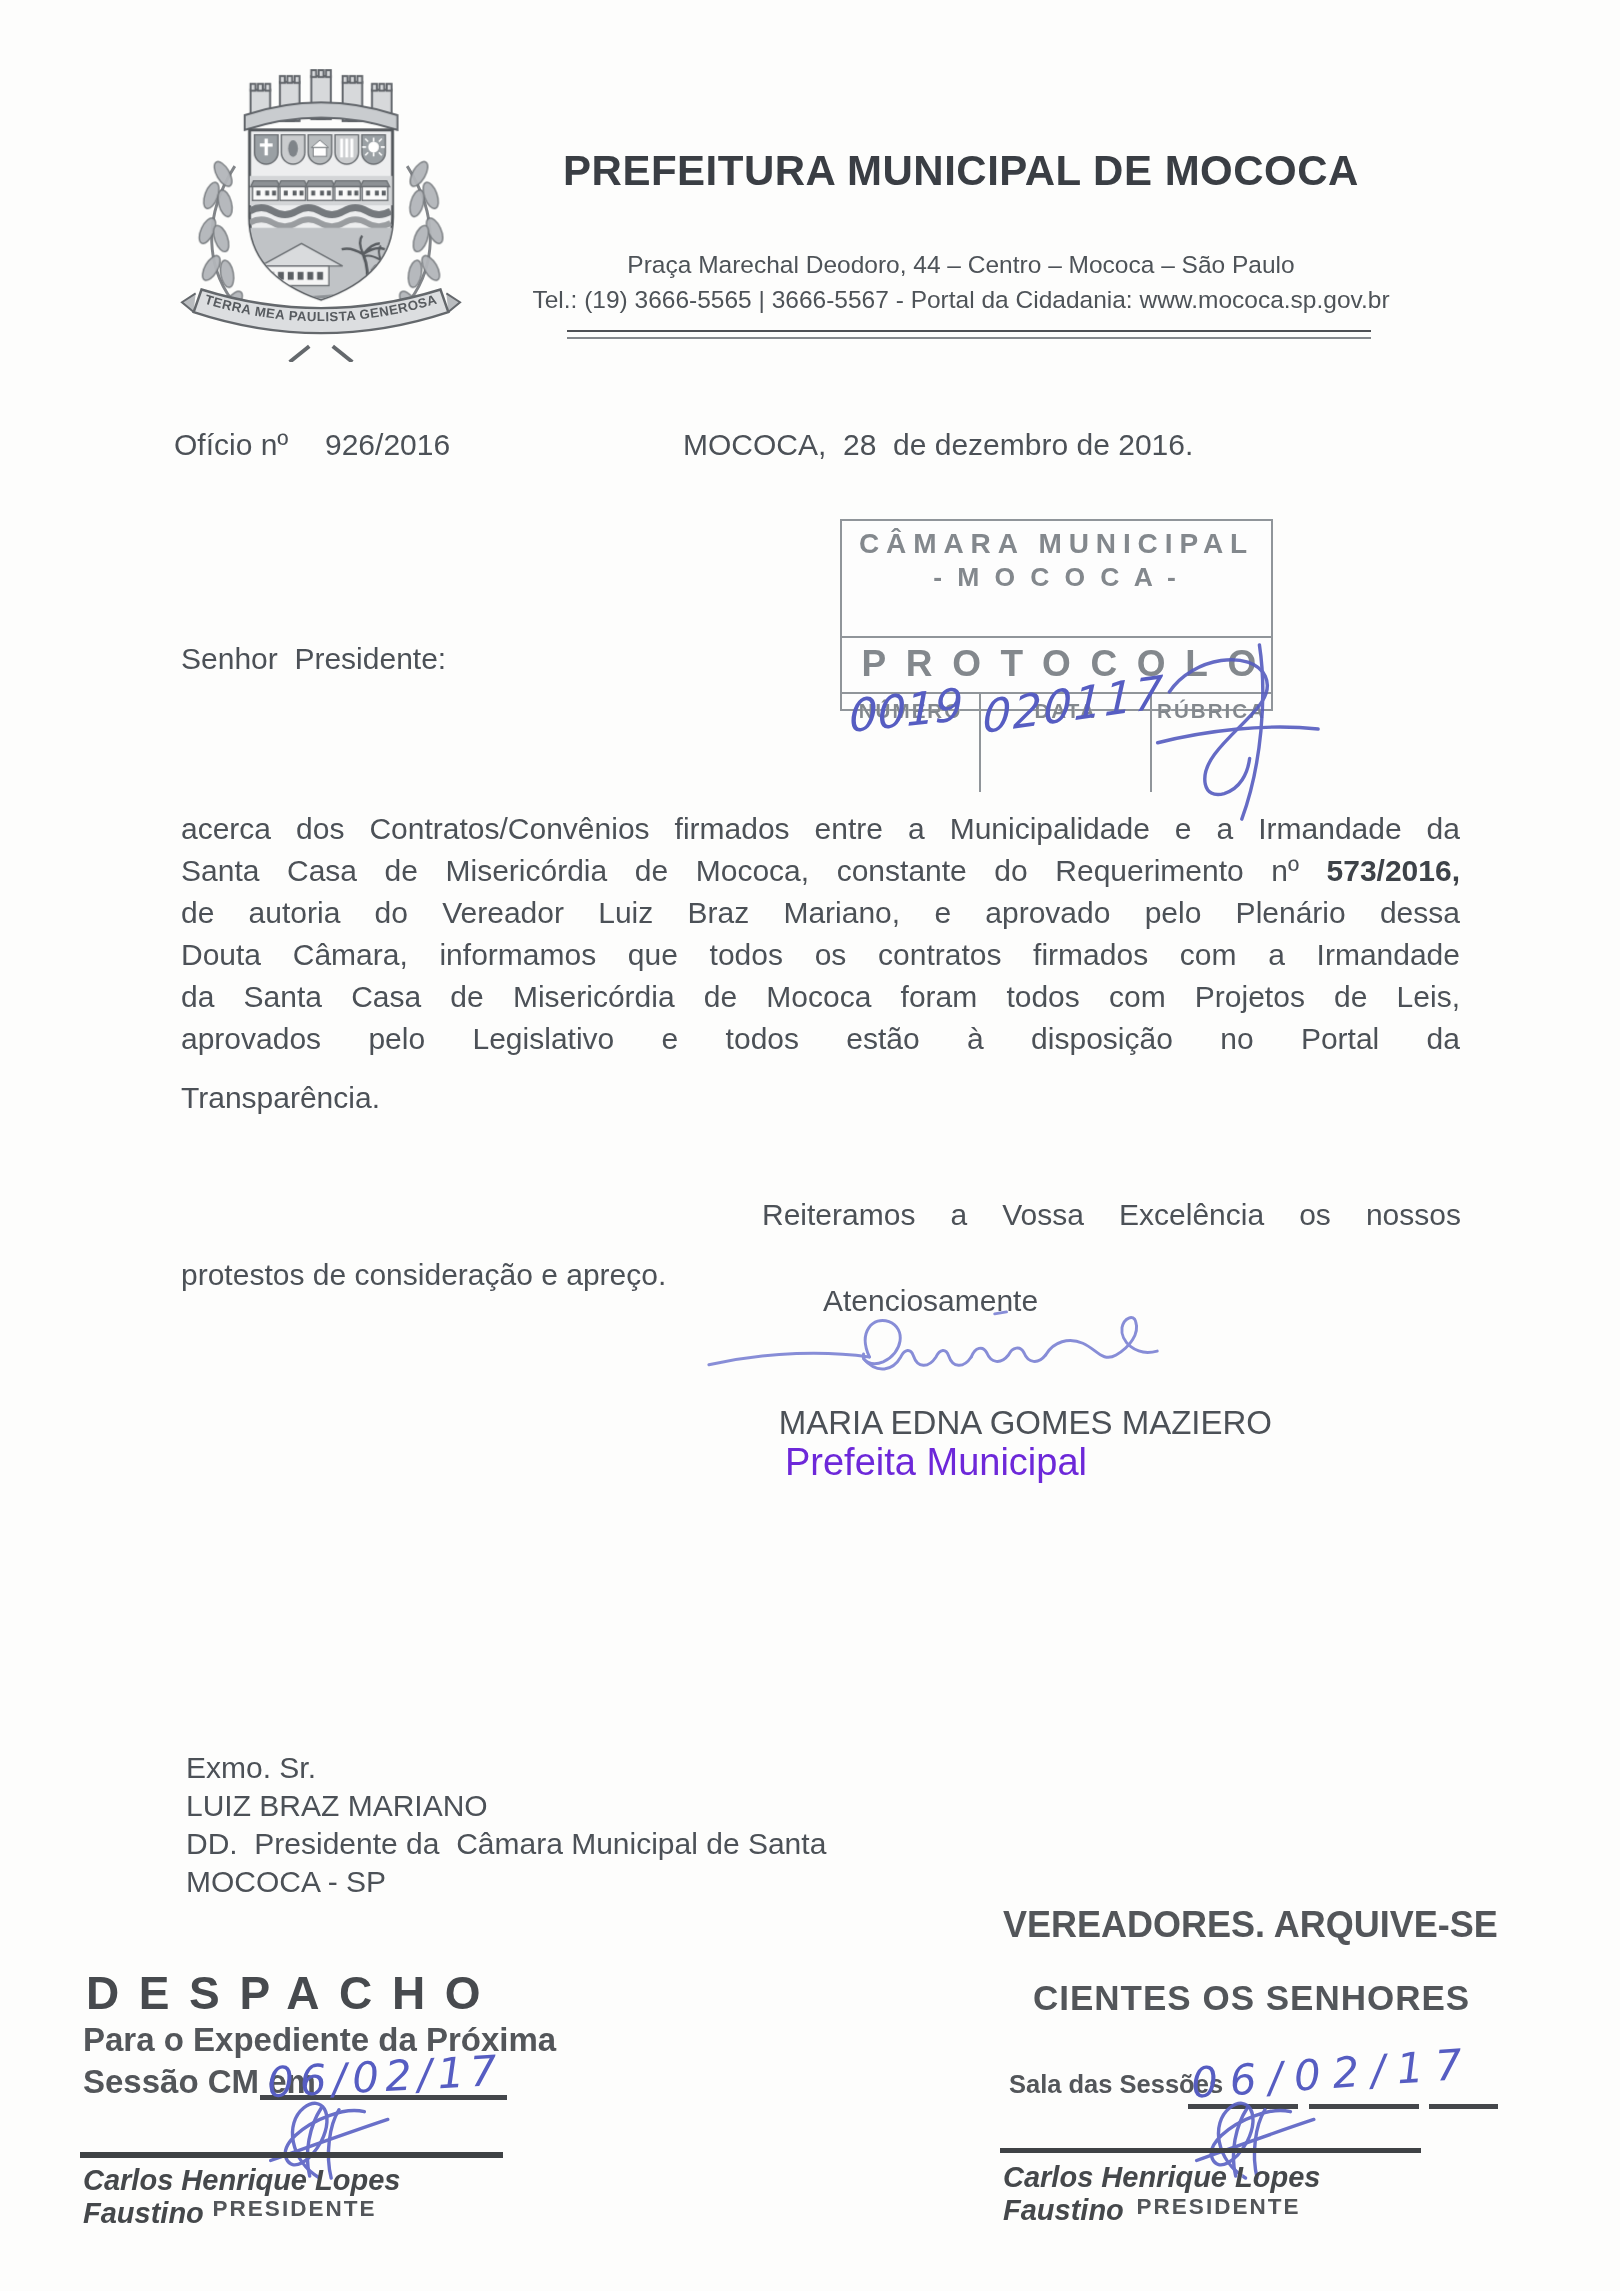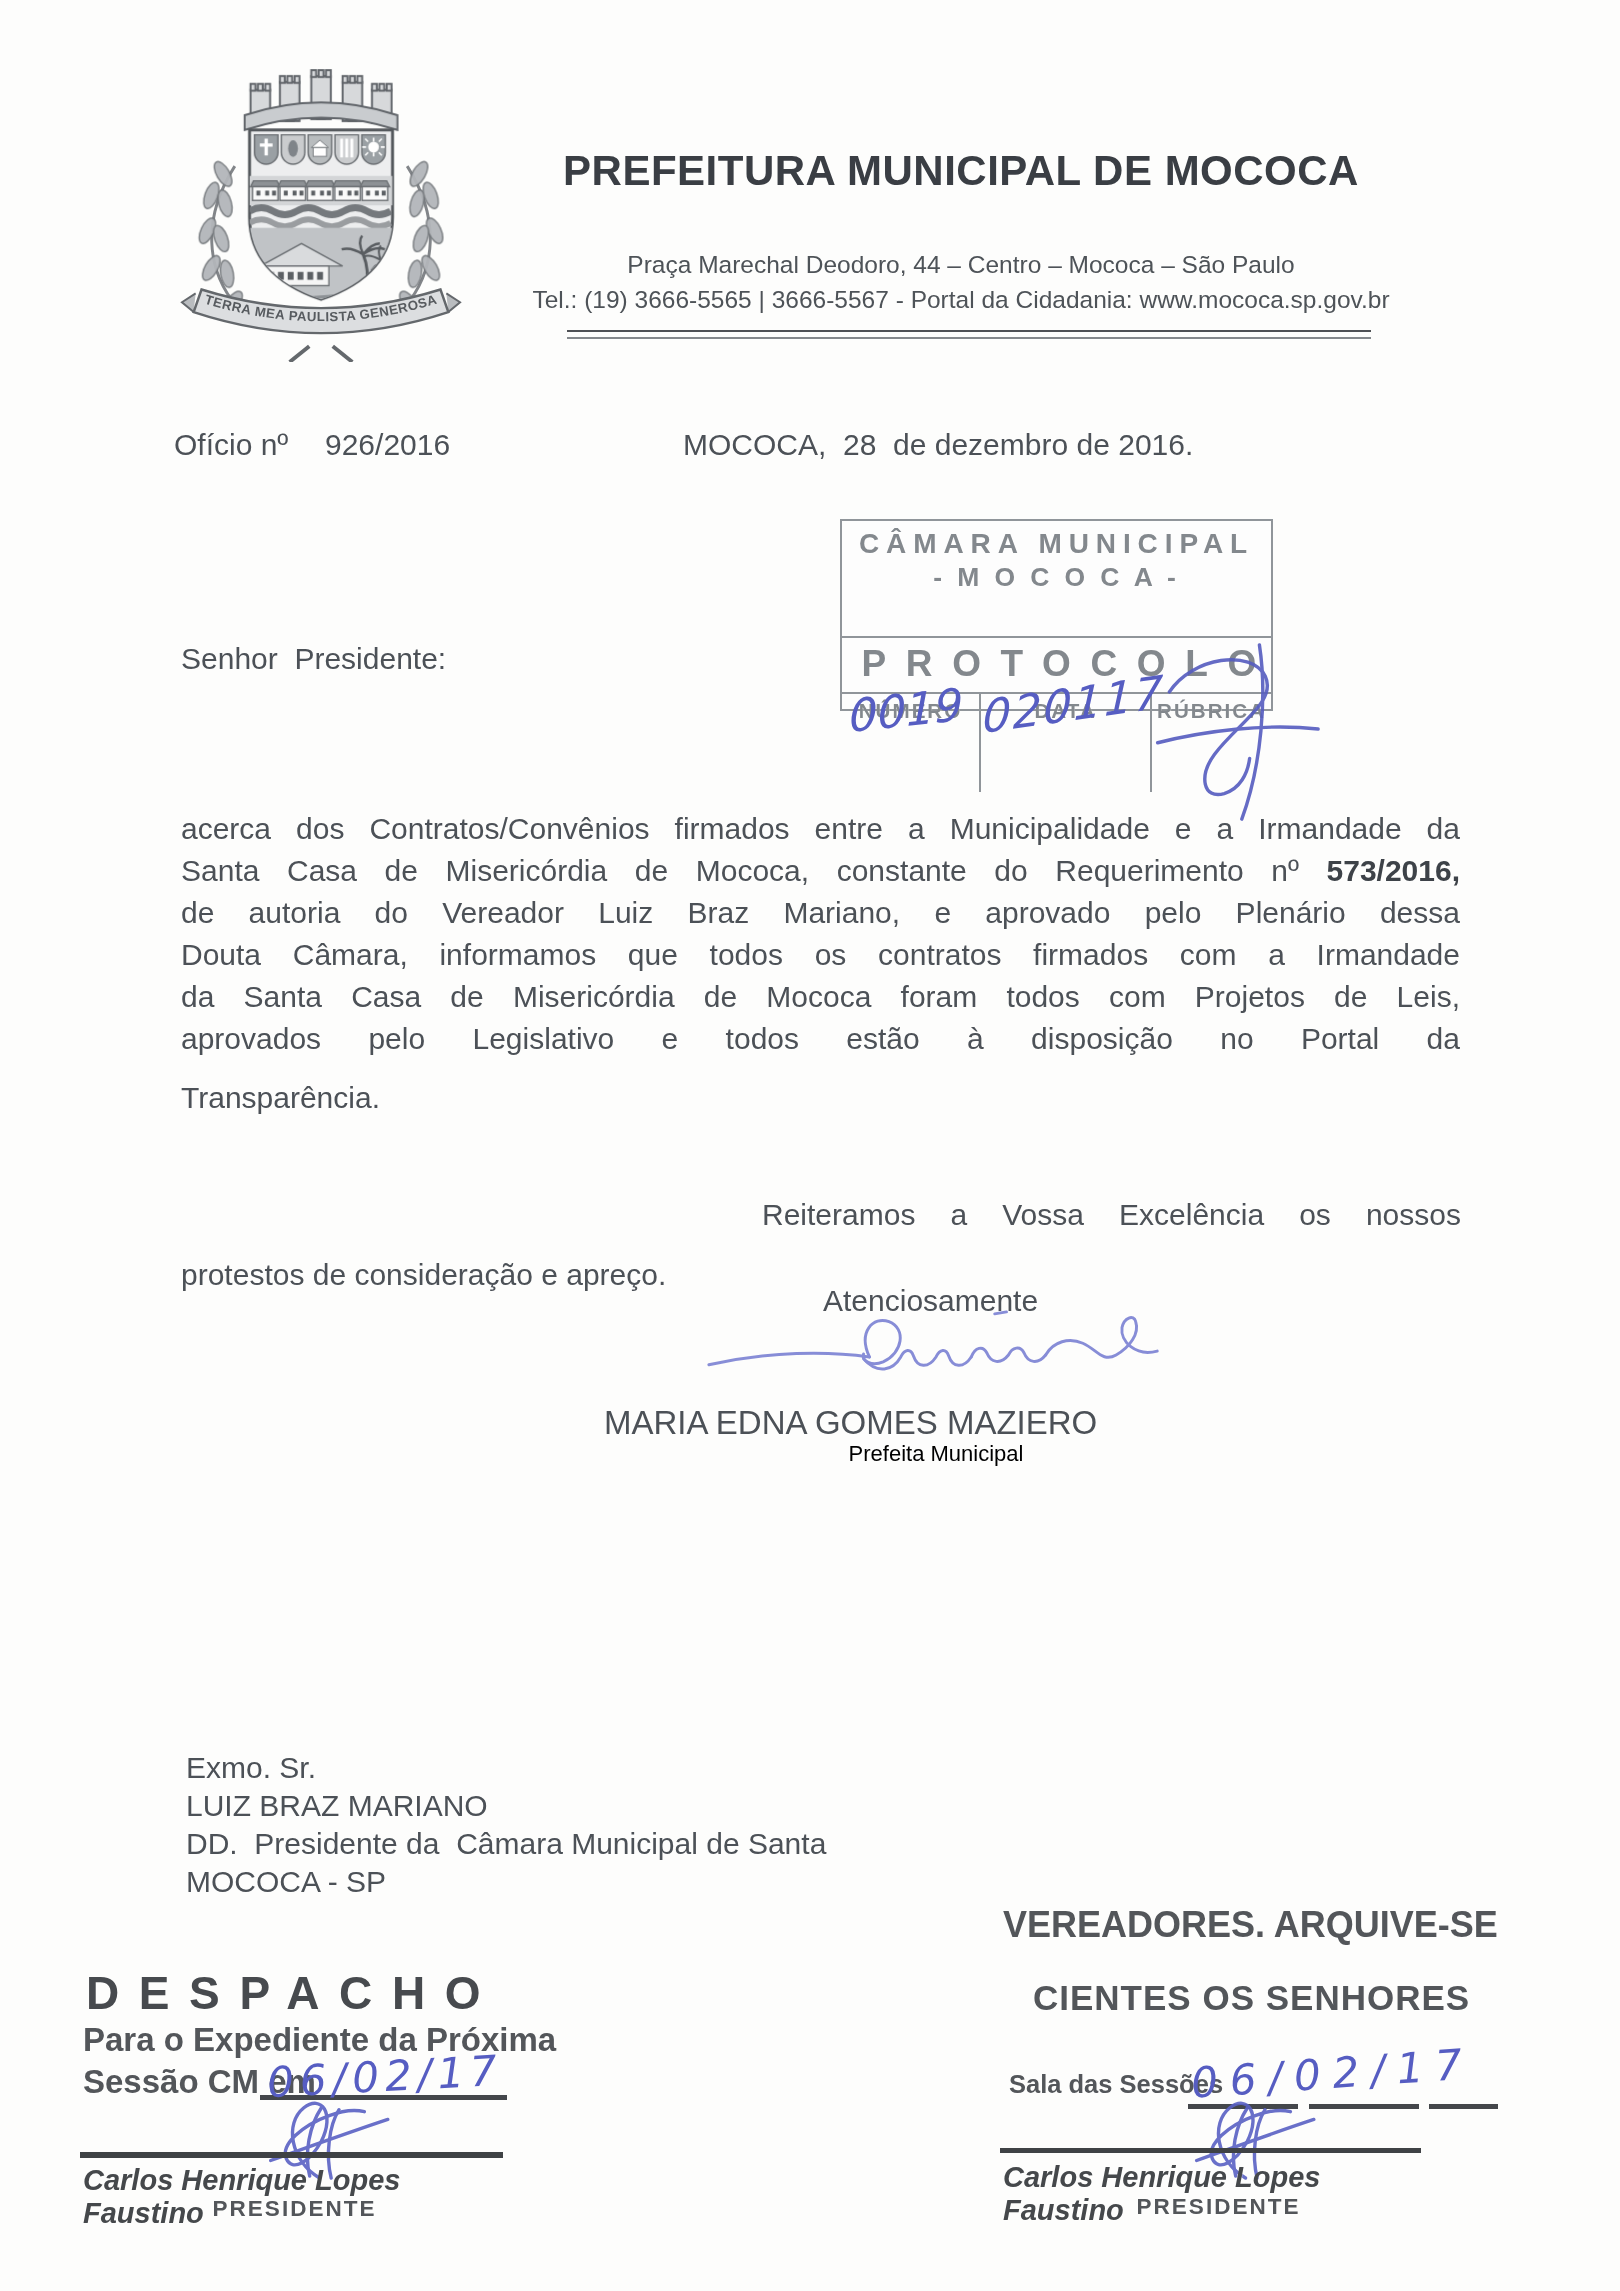--- a/index.html
+++ b/index.html
@@ -243,22 +243,22 @@
   <svg class="abs" style="left:701px;top:1308px" width="470" height="93" viewBox="0 0 480 95">
     <g stroke="#7e84d4" stroke-width="3" fill="none" stroke-linecap="round" opacity="0.92">
       <path d="M300,6 l12,-2"></path>
       <path d="M8,58 C70,44 130,44 172,50"></path>
       <path d="M172,50 C160,24 176,8 192,14 C210,21 206,46 186,55 C174,60 164,54 166,47"></path>
       <path d="M166,52 C180,68 196,64 204,50 C208,42 214,41 217,49 C221,61 232,62 240,50 C244,42 250,41 253,49 C257,61 268,62 276,50"></path>
       <path d="M276,50 C280,40 288,38 292,46 C296,56 306,58 314,48 C318,40 326,38 330,46 C334,56 344,58 352,48"></path>
       <path d="M352,48 C360,34 376,30 390,36 C404,42 410,56 424,48 C438,40 448,26 444,14 C442,6 432,10 430,20 C428,34 444,50 466,44"></path>
     </g>
   </svg>
-  <div class="abs" style="left:604px;top:1404px;width:696px;text-align:left;font-size:33px;color:#4c5157">MARIA EDNA GOMES MAZIERO</div>
-  <div class="abs" style="left:588px;top:1441px;width:696px;text-align:center;font-size:22px;color:#000000">Prefeita Municipal</div>
+  <div class="abs" style="left:576px;top:1404px;width:696px;text-align:right;font-size:33px;color:#4c5157">MARIA EDNA GOMES MAZIERO</div>
+  <div class="abs" style="left:588px;top:1441px;width:696px;text-align:center;font-size:38px;color:#6d28d9">Prefeita Municipal</div>
 
   <div class="abs txt" style="left:186px;top:1751px">Exmo. Sr.</div>
   <div class="abs txt" style="left:186px;top:1789px">LUIZ BRAZ MARIANO</div>
   <div class="abs txt pre" style="left:186px;top:1827px">DD.  Presidente da  Câmara Municipal de Santa</div>
   <div class="abs txt" style="left:186px;top:1865px">MOCOCA - SP</div>
 
   <div class="abs rs rs-title" style="left:86px;top:1966px">DESPACHO</div>
   <div class="abs rs rs-l" style="left:83px;top:2021px">Para o Expediente da Próxima</div>
   <div class="abs rs rs-l" style="left:83px;top:2063px">Sessão CM em</div>
   <div class="abs uline" style="left:260px;top:2095px;width:247px"></div>

